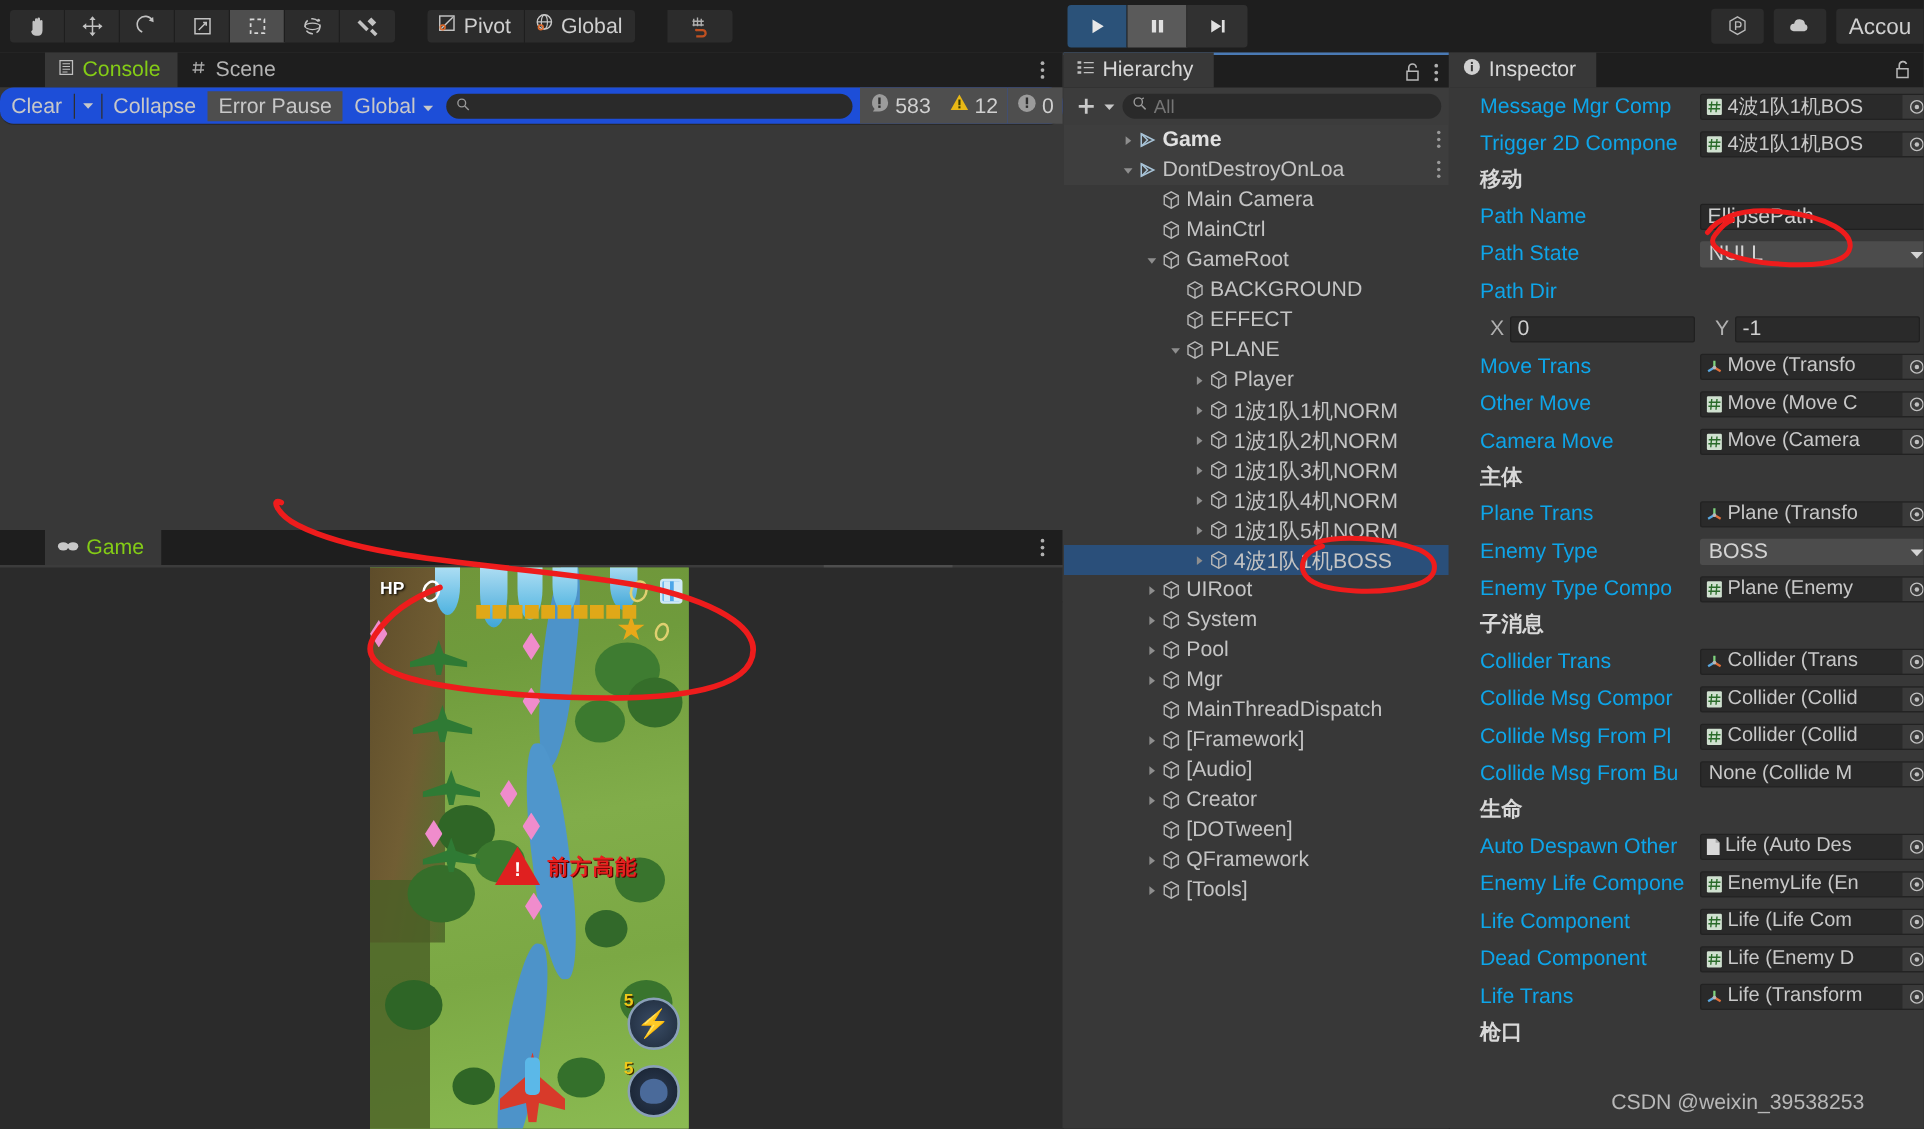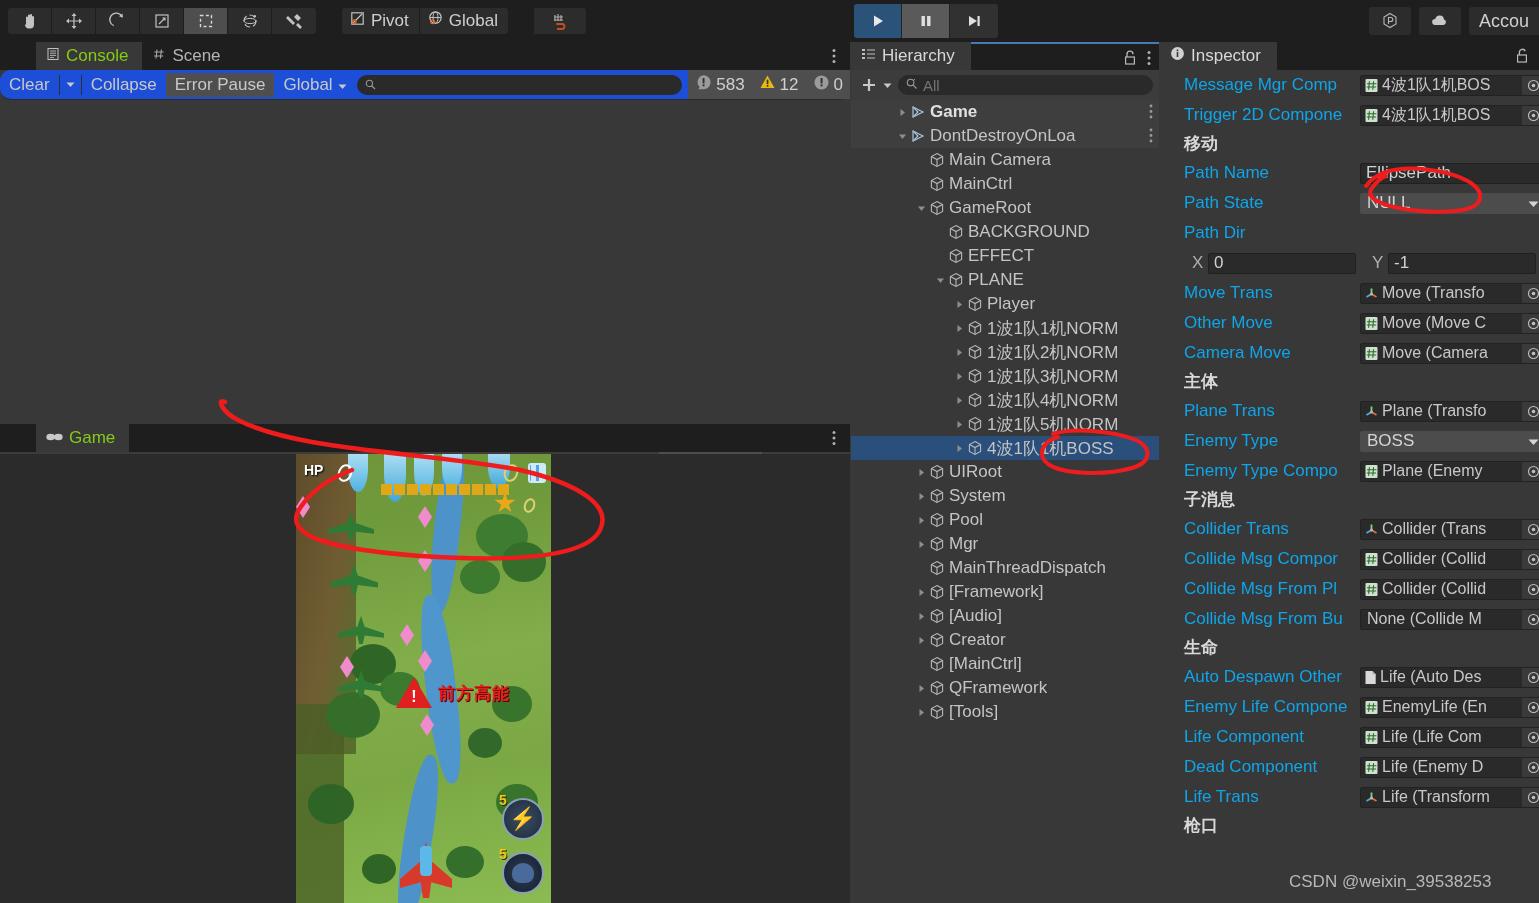--- a/index.html
+++ b/index.html
@@ -945,21 +945,21 @@
           <span class="lbl">Creator</span>
         </div>
         <div class="hrow">
           <span class="tri" style="margin-left: 63px;"></span>
           <span class="cube">
             <svg width="16" height="16" viewBox="0 0 16 16">
               <path d="M8 1.5l5.6 3v7L8 14.5 2.4 11.5v-7z" stroke="#b8b8b8" stroke-width="1.1" fill="none"></path>
               <path d="M2.4 4.5L8 7.6l5.6-3.1M8 7.6v6.9" stroke="#b8b8b8" stroke-width="1.1" fill="none"></path>
             </svg>
           </span>
-          <span class="lbl">[MainCtrl]</span>
+          <span class="lbl">[DOTween]</span>
         </div>
         <div class="hrow">
           <span class="tri" style="margin-left: 63px;">
             <svg width="9" height="9" viewBox="0 0 9 9">
               <path d="M2.5 1l4.5 3.5L2.5 8z" fill="#8e8e8e"></path>
             </svg>
           </span>
           <span class="cube">
             <svg width="16" height="16" viewBox="0 0 16 16">
               <path d="M8 1.5l5.6 3v7L8 14.5 2.4 11.5v-7z" stroke="#b8b8b8" stroke-width="1.1" fill="none"></path>

